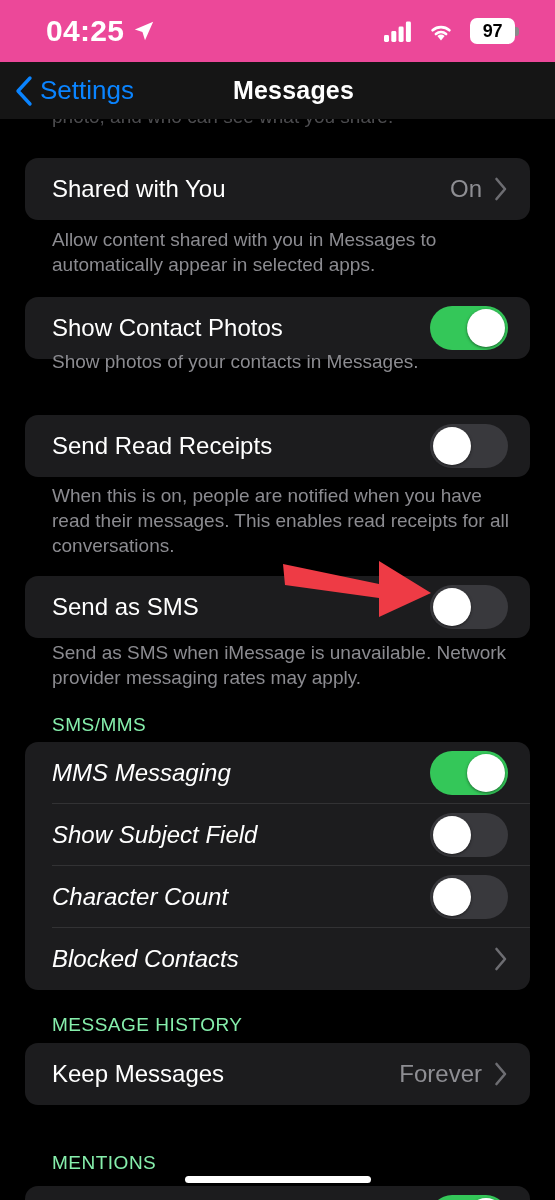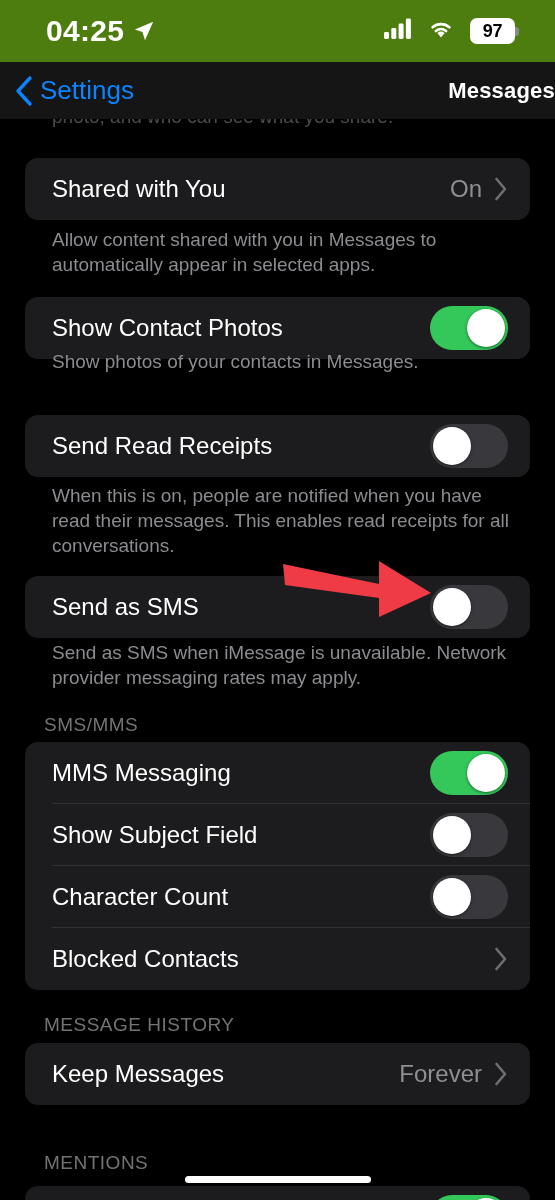--- a/index.html
+++ b/index.html
@@ -7,28 +7,28 @@
     width:555px; height:1200px;
     background:#000;
     font-family:"Liberation Sans", sans-serif;
     overflow:hidden;
   }
   .phone { position:relative; width:555px; height:1200px; background:#000; overflow:hidden; }
 
   
   .statusbar{
     position:absolute; top:0; left:0; width:555px; height:62px;
-    background:#4d7c0f;
+    background:#ec4899;
     display:flex; align-items:center; justify-content:space-between;
     padding:0 36px 0 46px; z-index:40;
   }
   .sb-left{ display:flex; align-items:center; gap:9px; }
   .sb-time{ color:#fff; font-size:30px; font-weight:600; letter-spacing:.3px; }
   .loc-arrow{ display:block; }
-  .sb-right{ display:flex; align-items:flex-start; gap:15px;text-decoration:underline; }
+  .sb-right{ display:flex; align-items:center; gap:15px;text-decoration:underline; }
   .batt{ position:relative; width:49px; height:26px; }
   .batt-body{
     position:absolute; left:0; top:0; width:45px; height:26px;
     background:#fff; border-radius:7px;
     display:flex; align-items:center; justify-content:center;
   }
   .batt-num{ color:#000; font-size:18px; font-weight:700; letter-spacing:-.2px; }
   .batt-tip{
     position:absolute; right:0; top:9px; width:4px; height:9px;
     background:#8a8a8a; border-radius:0 3px 3px 0;
@@ -40,21 +40,21 @@
     background:#151515; z-index:40;
     display:flex; align-items:center;
   }
   .nav-back{
     position:absolute; left:14px; display:flex; align-items:center; gap:7px;
     cursor:pointer;
     text-align:center;
   }
   .nav-back-label{ color:#0A84FF; font-size:26px; font-weight:400; }
   .nav-title{
-    width:100%; text-align:right; color:#fff; font-size:22px; font-weight:700;
+    width:100%; text-align:center; color:#fff; font-size:25px; font-weight:700;
     letter-spacing:.2px;
     padding-left:32px;
   }
 
   
   .content{ position:absolute; top:0; left:0; width:555px; height:1200px; }
 
   .clipped-footer{
     position:absolute; top:104px; left:52px; width:470px;
     color:#8b8b90; font-size:19px; line-height:26px;
@@ -87,22 +87,22 @@
     background:#fff; box-shadow:0 1px 3px rgba(0,0,0,.5);
   }
   .toggle.on .knob{ left:37px; }
   .toggle.off .knob{ left:3px; }
 
   .footer-text{
     position:absolute; left:52px; width:470px;
     color:#8b8b90; font-size:19px; line-height:25px;
   }
   .group-header{
-    position:absolute; left:44px;
-    color:#737373; font-size:19px; letter-spacing:.5px;
+    position:absolute; left:52px;
+    color:#86efac; font-size:19px; letter-spacing:.5px;
   }
 
   
   .arrow-anno{
     position:absolute; left:283px; top:557px; width:180px; height:62px;
     z-index:30; pointer-events:none;
   }
 
   
   .home-ind{
@@ -192,21 +192,21 @@
       <div class="row">
         <span class="row-label">Send as SMS</span>
         <span class="toggle off">
           <span class="knob"></span>
         </span>
       </div>
     </div>
     <div class="footer-text" style="top:640px;">Send as SMS when iMessage is unavailable. Network provider messaging rates may apply.</div>
 
     <div class="group-header" style="top:714px;">SMS/MMS</div>
-    <div class="card" style="top:742px;">
+    <div class="card" style="top:742px;font-style:italic;">
       <div class="row">
         <span class="row-label">MMS Messaging</span>
         <span class="toggle on">
           <span class="knob"></span>
         </span>
         <span class="sep"></span>
       </div>
       <div class="row">
         <span class="row-label">Show Subject Field</span>
         <span class="toggle off">

